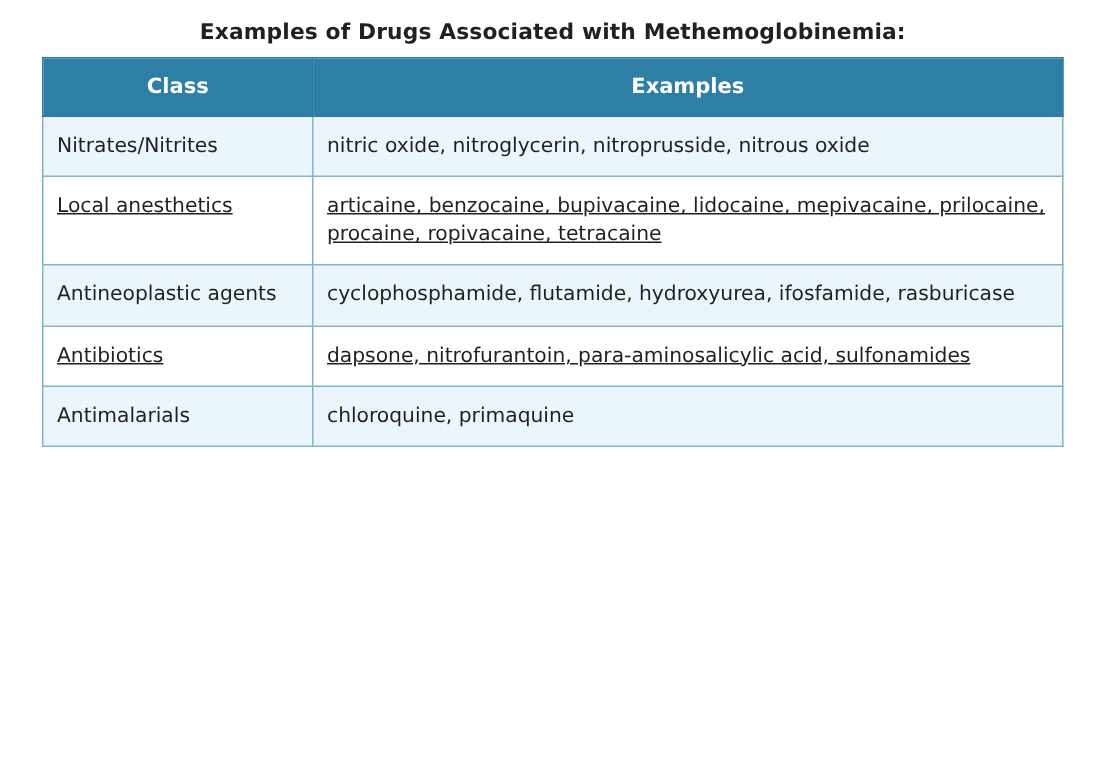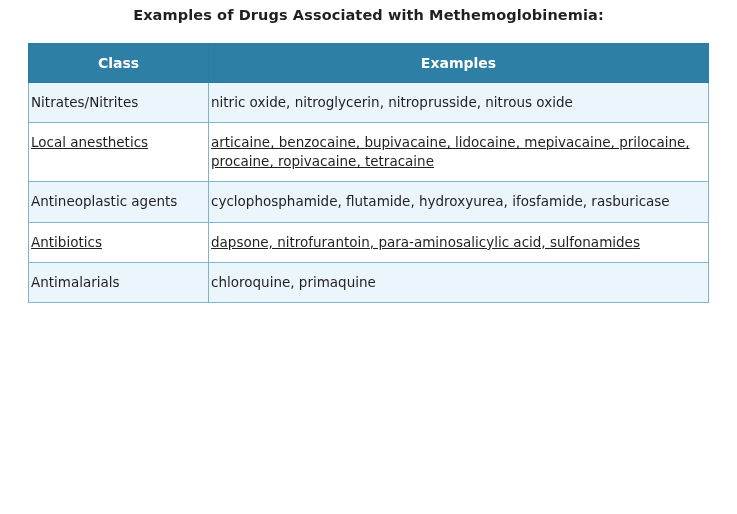--- a/index.html
+++ b/index.html
@@ -19,44 +19,44 @@
     height: 514px;
     position: relative;
     box-sizing: border-box;
     padding: 0;
   }
   .title {
     text-align: center;
     font-size: 14.5px;
     font-weight: bold;
     color: #231f20;
-    padding-top: 7px;
+    padding-top: 14px;
     padding-bottom: 8px;
     letter-spacing: 0.1px;
   }
   table.drug-table {
     border-collapse: collapse;
-    margin: 12px auto;
+    margin: 0 auto;
     width: 680px;
     table-layout: fixed;
     border: 1px solid #2b7ba3;
   }
   table.drug-table th {
     background: #2e7fa6;
     color: #ffffff;
     font-size: 14px;
     font-weight: bold;
     text-align: center;
     padding: 11px 6px;
     border: 1px solid #2b7ba3;
   }
   table.drug-table td {
     border: 1px solid #7fb4cc;
     font-size: 13.5px;
-    padding: 10px 10px 10px 2px;
+    padding: 10px 10px 10px 9px;
     vertical-align: top;
     line-height: 1.42;
     color: #231f20;
   }
   table.drug-table tr.odd td {
     background: #eaf6fc;
   }
   table.drug-table tr.even td {
     background: #ffffff;
     text-decoration: underline;

